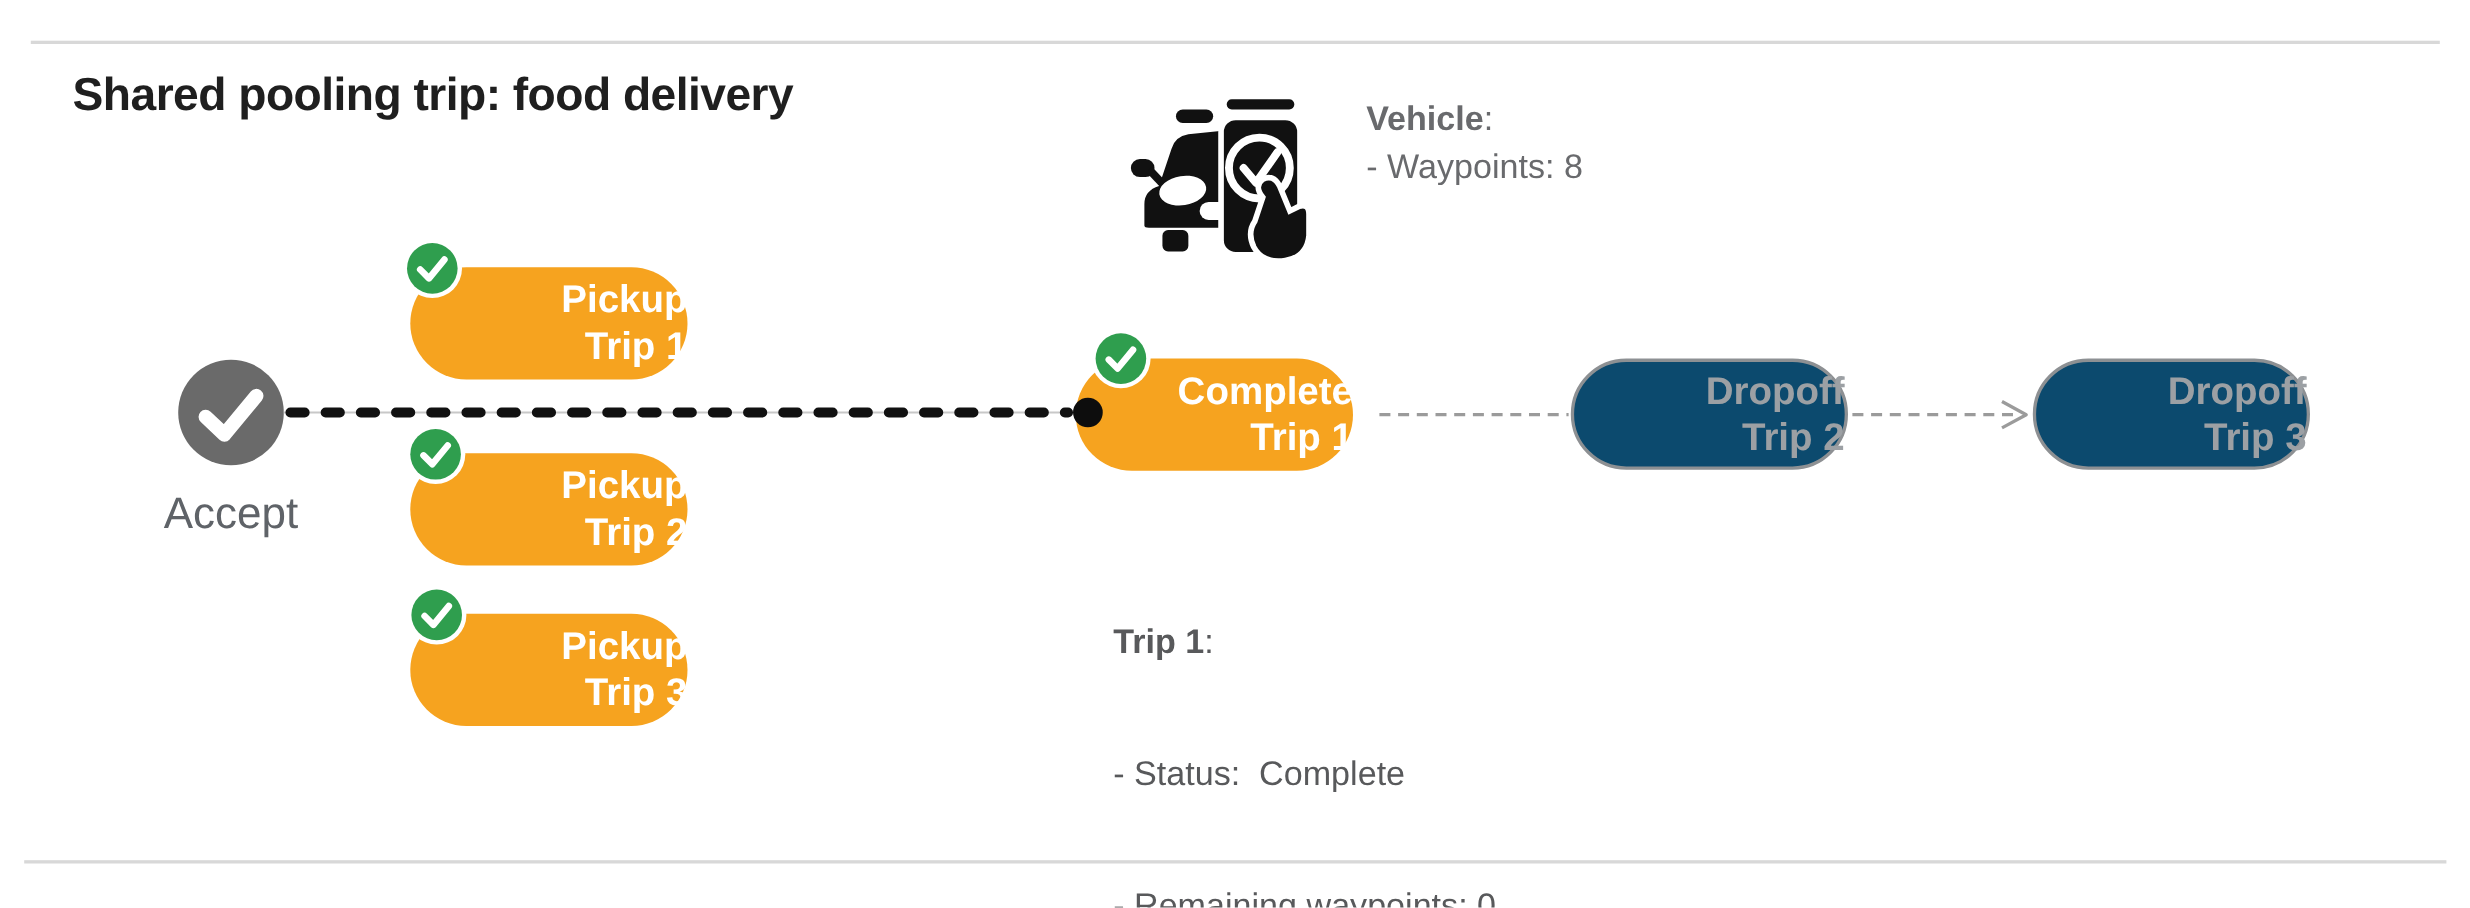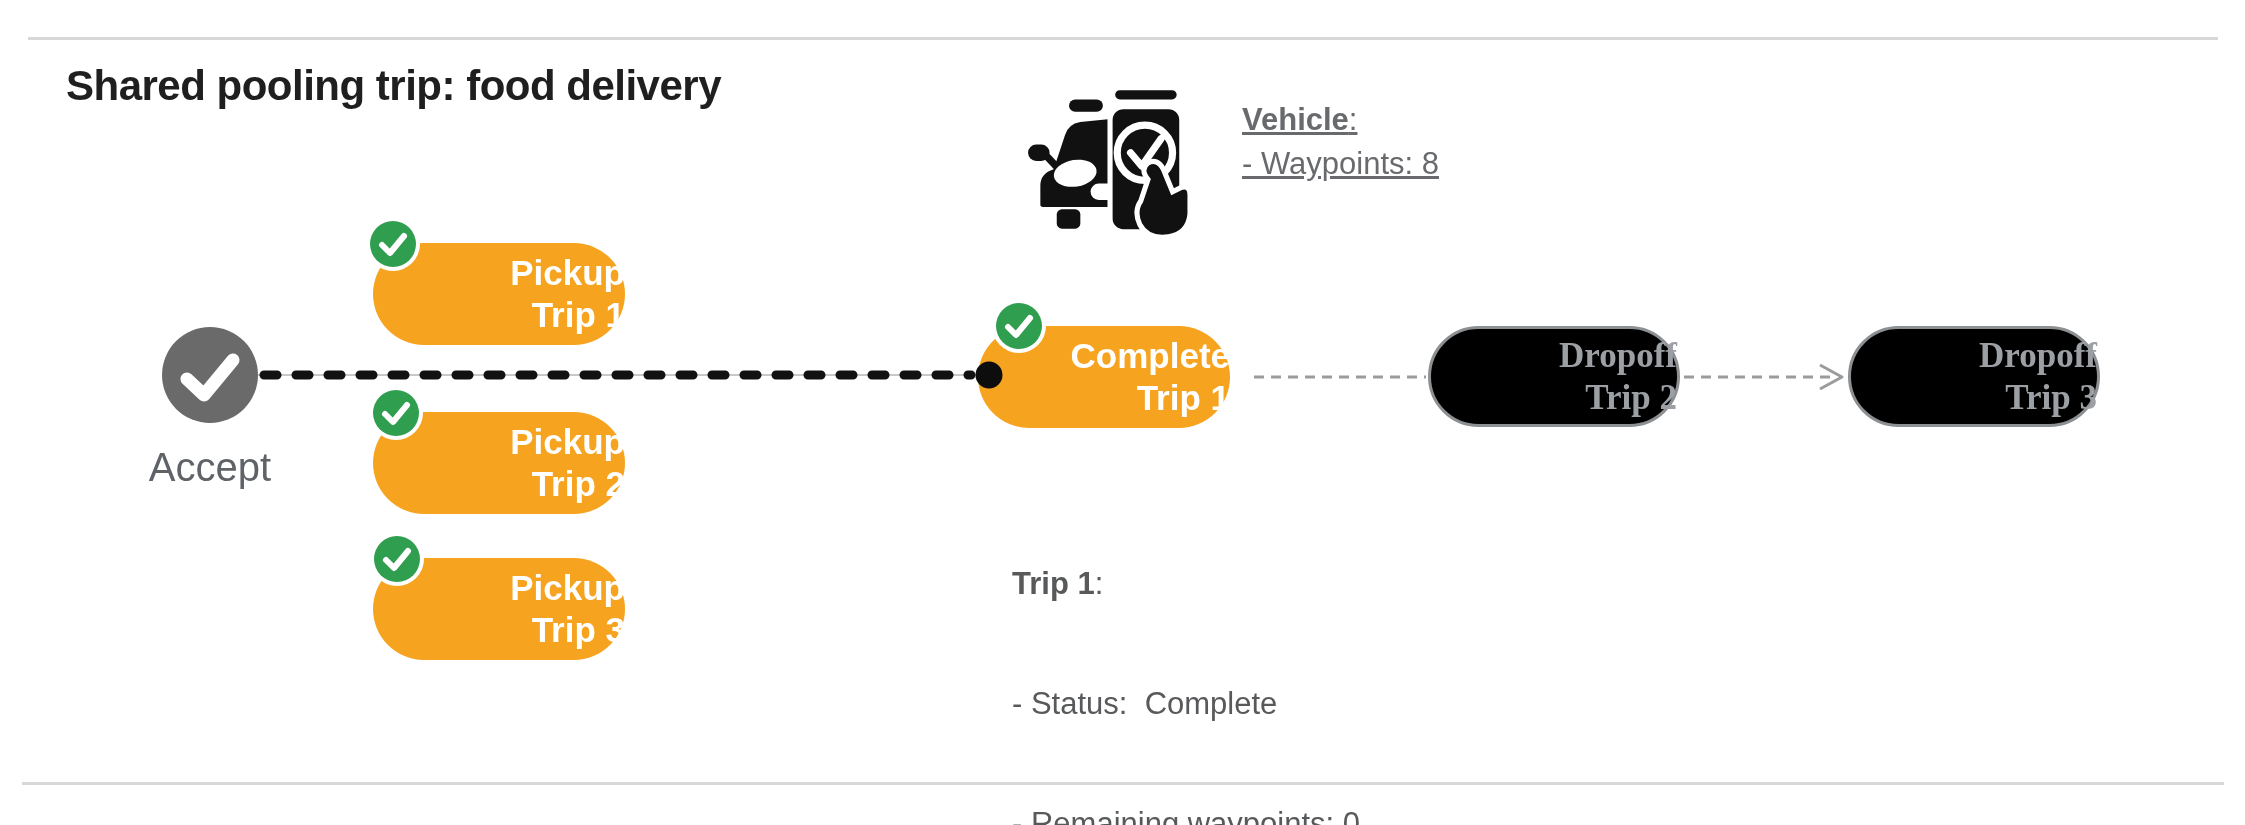--- a/index.html
+++ b/index.html
@@ -8,39 +8,39 @@
   .canvas{position:relative;width:2245px;height:825px;background:#fff;}
 
   .rule{position:absolute;height:3px;background:var(--rule-gray,#D8D8D8);}
   .rule.top{left:28px;top:37px;width:2190px;}
   .rule.bottom{left:22px;top:782px;width:2202px;}
 
   .title{position:absolute;left:66px;top:62px;font-size:42px;font-weight:700;
          color:var(--title-color,#1F1F1F);letter-spacing:-0.5px;white-space:nowrap;}
 
   .vehicle-icon{position:absolute;left:1026px;top:80px;width:164px;height:164px;}
-  .vehicle-text{position:absolute;left:1242px;top:98px;font-size:31px;
-                line-height:44px;color:var(--vehicle-text,#696A6D);text-decoration:underline;}
+  .vehicle-text{position:absolute;left:1242px;top:86px;font-size:31px;
+                line-height:44px;color:var(--vehicle-text,#696A6D);}
   .vehicle-text .lbl{font-weight:700;}
 
   .node-circle{position:absolute;left:162px;top:327px;width:96px;height:96px;
                border-radius:50%;background:var(--node-gray,#6A6A6A);z-index:2;}
   .node-label{position:absolute;left:35px;top:447px;width:350px;text-align:center;
               font-size:40px;line-height:41px;color:var(--label-gray,#5F6368);}
 
   .pill{position:absolute;width:252px;height:102px;border-radius:51px;
         background:var(--orange,#F6A31F);color:#fff;font-weight:700;font-size:35px;
         line-height:42px;text-align:center;display:flex;flex-direction:column;
         justify-content:center;z-index:2;align-items:flex-end;}
   .pill.p1{left:373px;top:243px;}
   .pill.p2{left:373px;top:412px;}
   .pill.p3{left:373px;top:558px;}
   .pill.complete{left:978px;top:326px;}
-  .pill.ghost{background:#000000;border:3px solid var(--dropoff-border,#8D9093);
-              color:var(--dropoff-text,#9CA0A4);width:246px;height:95px;font-family:Liberation Serif, serif;}
+  .pill.ghost{background:#0c4a6e;border:3px solid var(--dropoff-border,#8D9093);
+              color:var(--dropoff-text,#9CA0A4);width:246px;height:95px;}
   .pill.d2{left:1428px;top:326px;}
   .pill.d3{left:1848px;top:326px;}
 
   .badge{position:absolute;width:46px;height:46px;border-radius:50%;
          background:var(--green,#2F9E4E);box-shadow:0 0 0 4px #fff;z-index:4;}
   .badge svg{position:absolute;left:0;top:0;}
   .badge.b1{left:370px;top:221px;}
   .badge.b2{left:373px;top:390px;}
   .badge.b3{left:374px;top:536px;}
   .badge.bc{left:996px;top:303px;}

